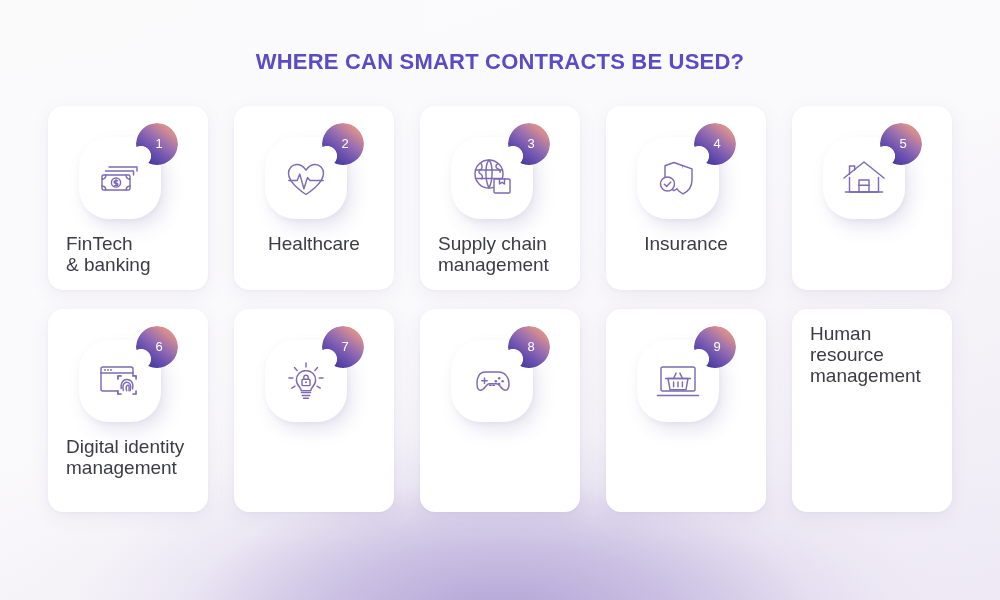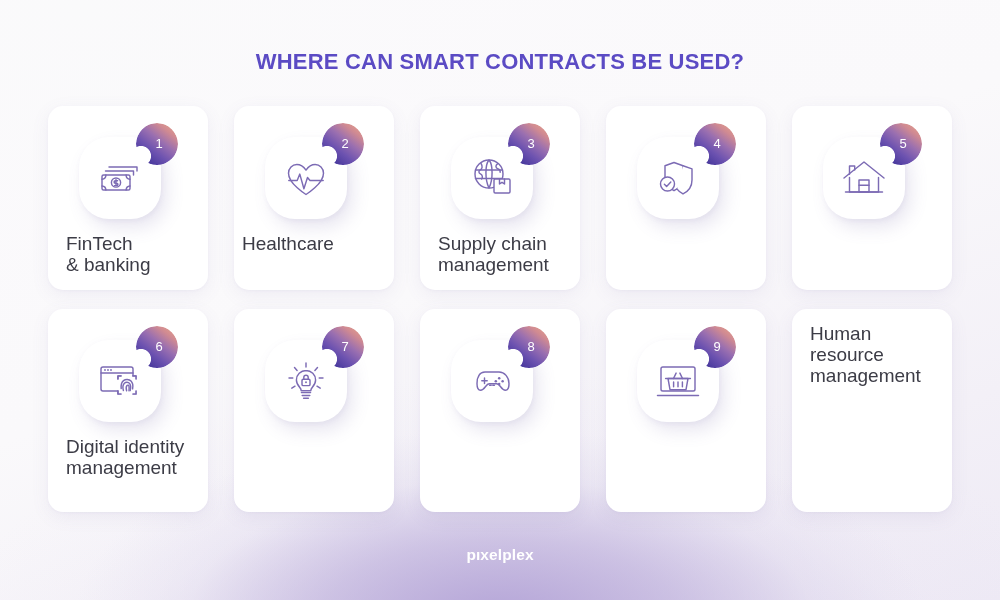--- a/index.html
+++ b/index.html
@@ -137,21 +137,21 @@
   .label {
     margin: 0 0 0 18px;
     padding-right: 8px;
     font-size: 19px;
     line-height: 21px;
     color: #3c3c46;
     font-weight: 400;
   }
   .row1 .label { margin-top: 14px; }
   .row2 .label { margin-top: 14px; }
-  .label.center { margin-left: 0; padding: 0 8px; }
+  .label.center { text-align: center; margin-left: 0; padding: 0 8px; }
 
   
   .footer {
     position: absolute;
     left: 0;
     bottom: 36px;
     width: 1000px;
     text-align: center;
   }
   .logo {
@@ -222,20 +222,21 @@
           <div class="squircle">
             <svg viewBox="0 0 48 48">
               <path class="ico" d="M20 8.5l-9 3.2v11c0 7.2 4.3 11.6 9 14 4.7-2.4 9-6.8 9-14v-11l-9-3.2z"></path>
               <path class="ico" d="M29 11.7l9 3.2v11c0 7.2-4.3 11.6-9 14-2.2-1.1-4.3-2.7-5.9-4.8" style="fill:#ffffff"></path>
               <circle class="ico" cx="13.5" cy="30" r="7" style="fill:#ffffff"></circle>
               <path class="ico" d="M10.4 30.2l2.2 2.2 4.2-4.4"></path>
             </svg>
           </div>
           <div class="badge">4</div>
         </div>
+        <div class="label center">Insurance</div>
       </div>
 
       <div class="card">
         <div class="iconwrap">
           <div class="squircle">
             <svg viewBox="0 0 48 48">
               <path class="ico" d="M4 24L24 8l20 16"></path>
               <path class="ico" d="M9.5 20.2V12h5.2v4"></path>
               <path class="ico" d="M9.5 23.5V38h29V23.5"></path>
               <rect class="ico" x="19" y="26" width="10" height="12"></rect>
@@ -319,17 +320,14 @@
           <div class="badge">9</div>
         </div>
       </div>
 
       <div class="card">
         <div class="label">Human<br>resource<br>management</div>
       </div>
     </div>
   </div>
 
-  <div class="footer">
-    <span class="logo">pıxelplex</span>
-  </div>
 
 </div>
 
 </body></html>

